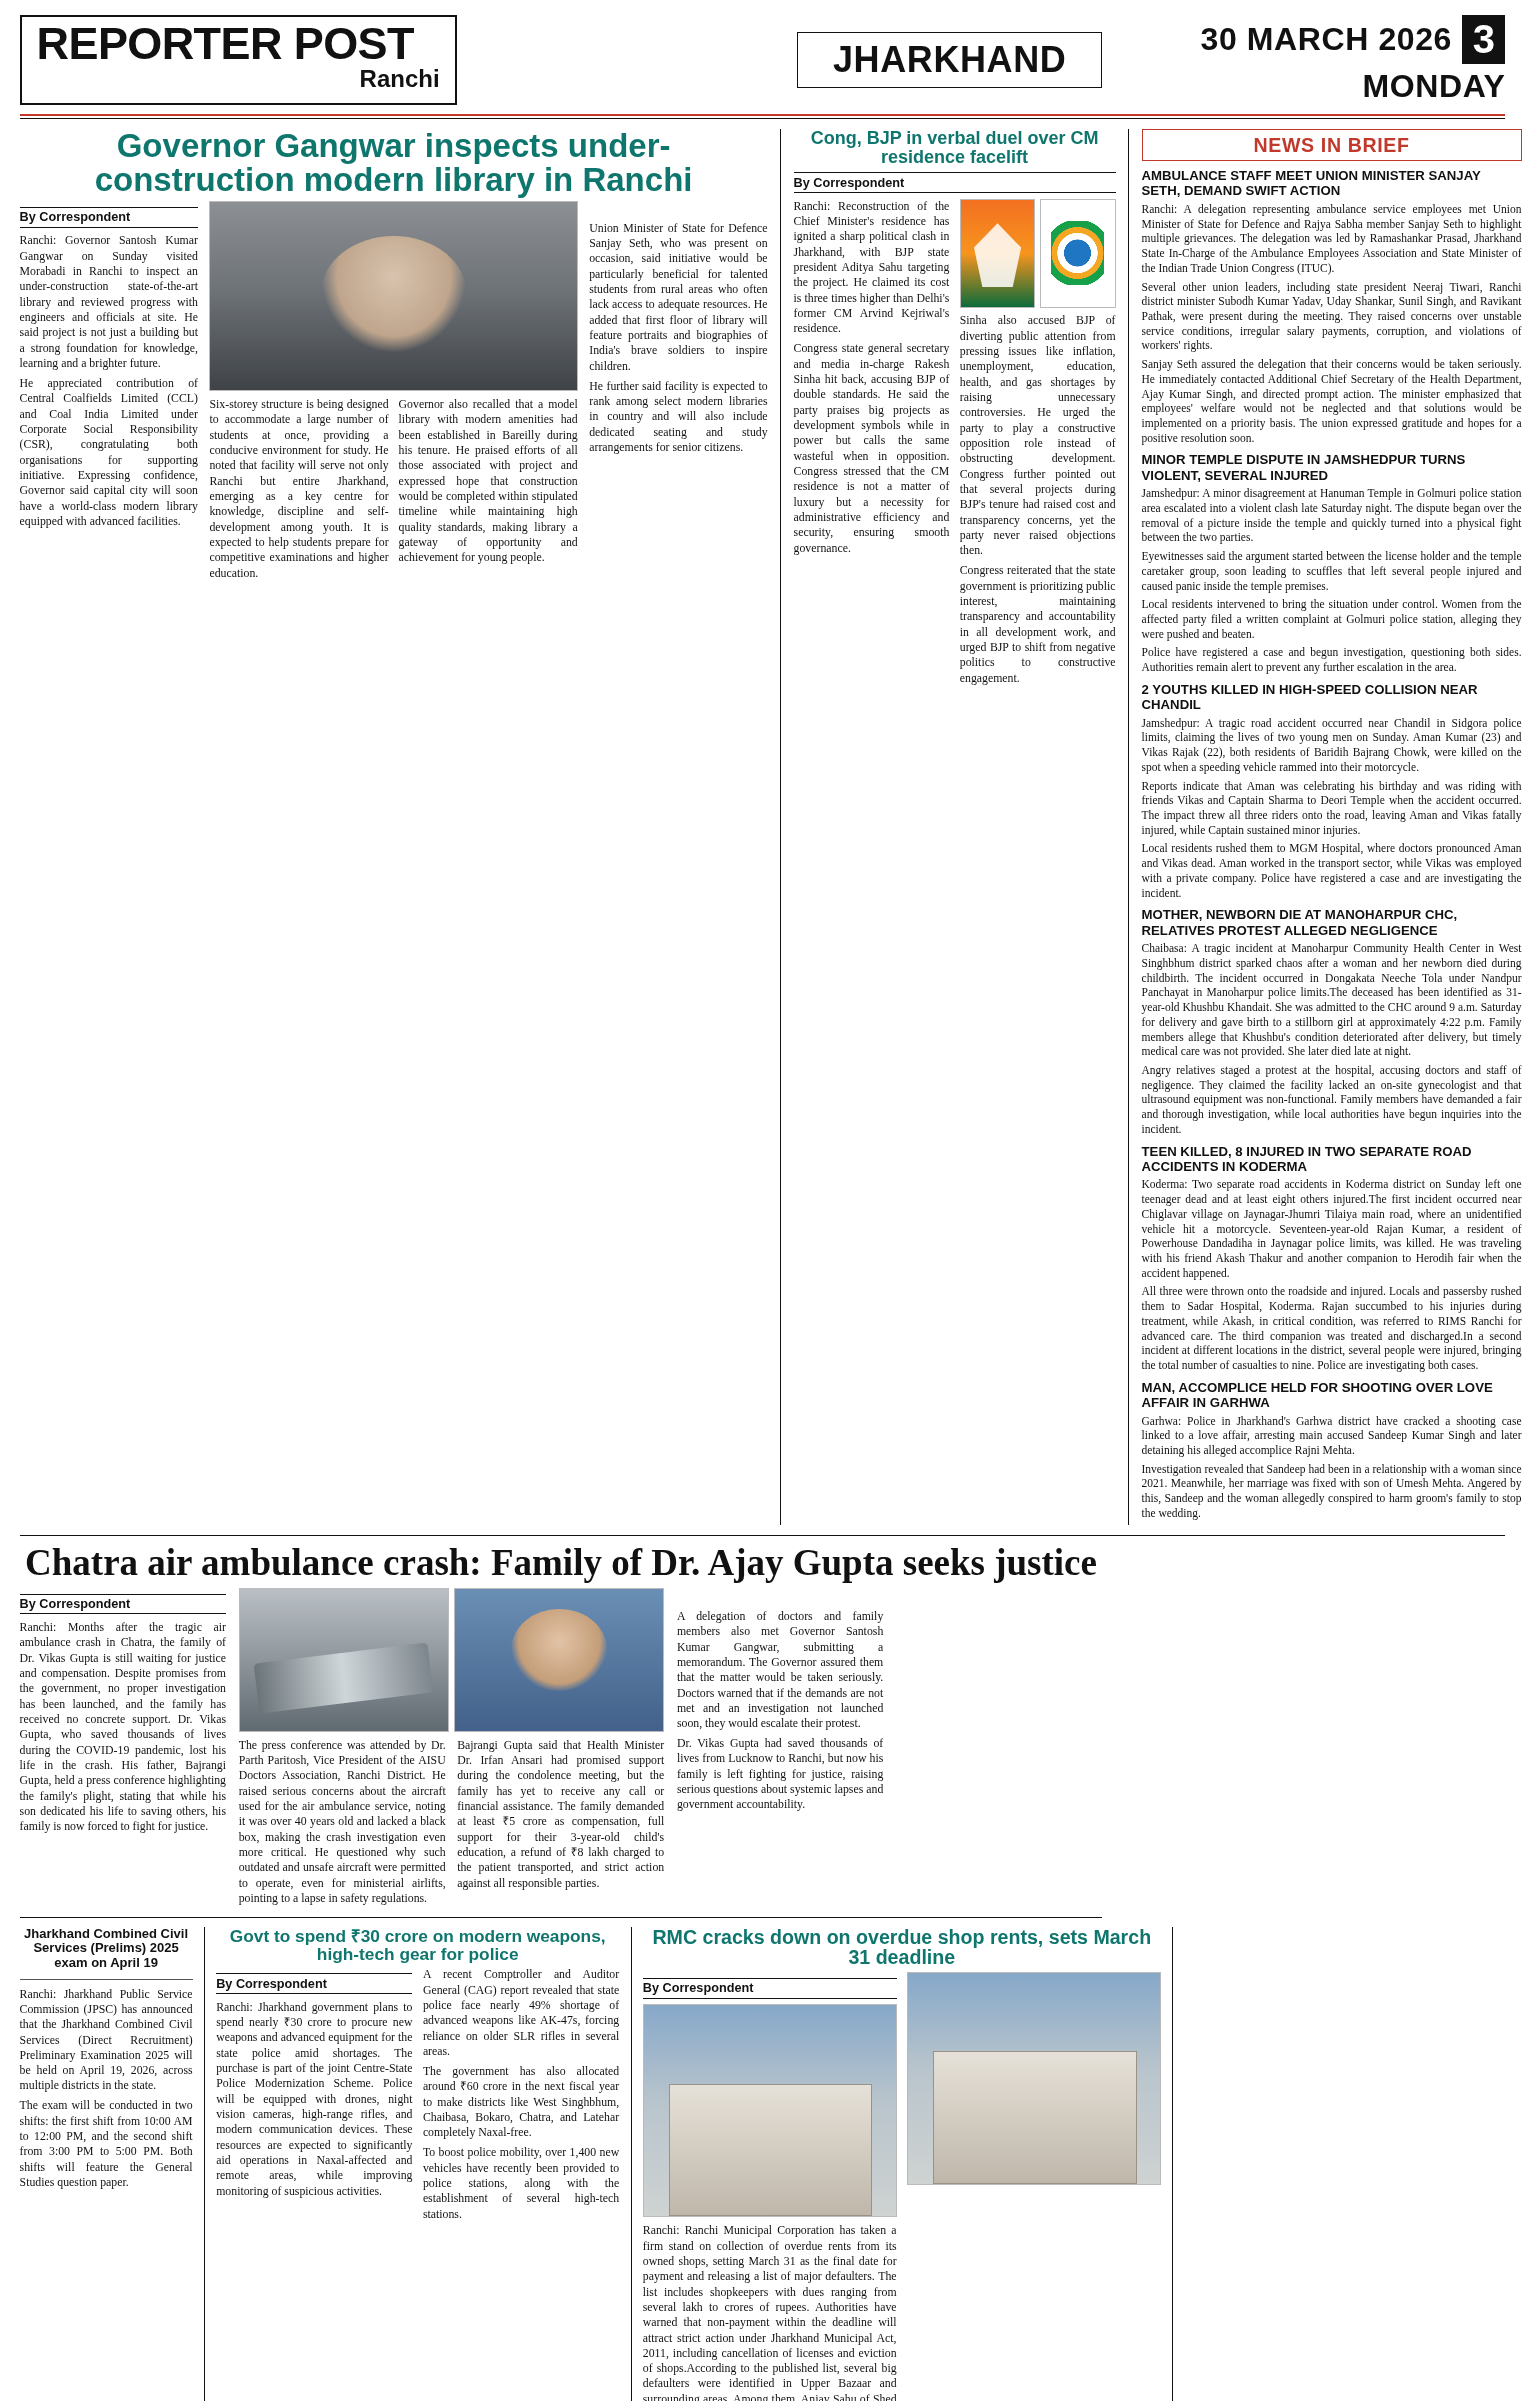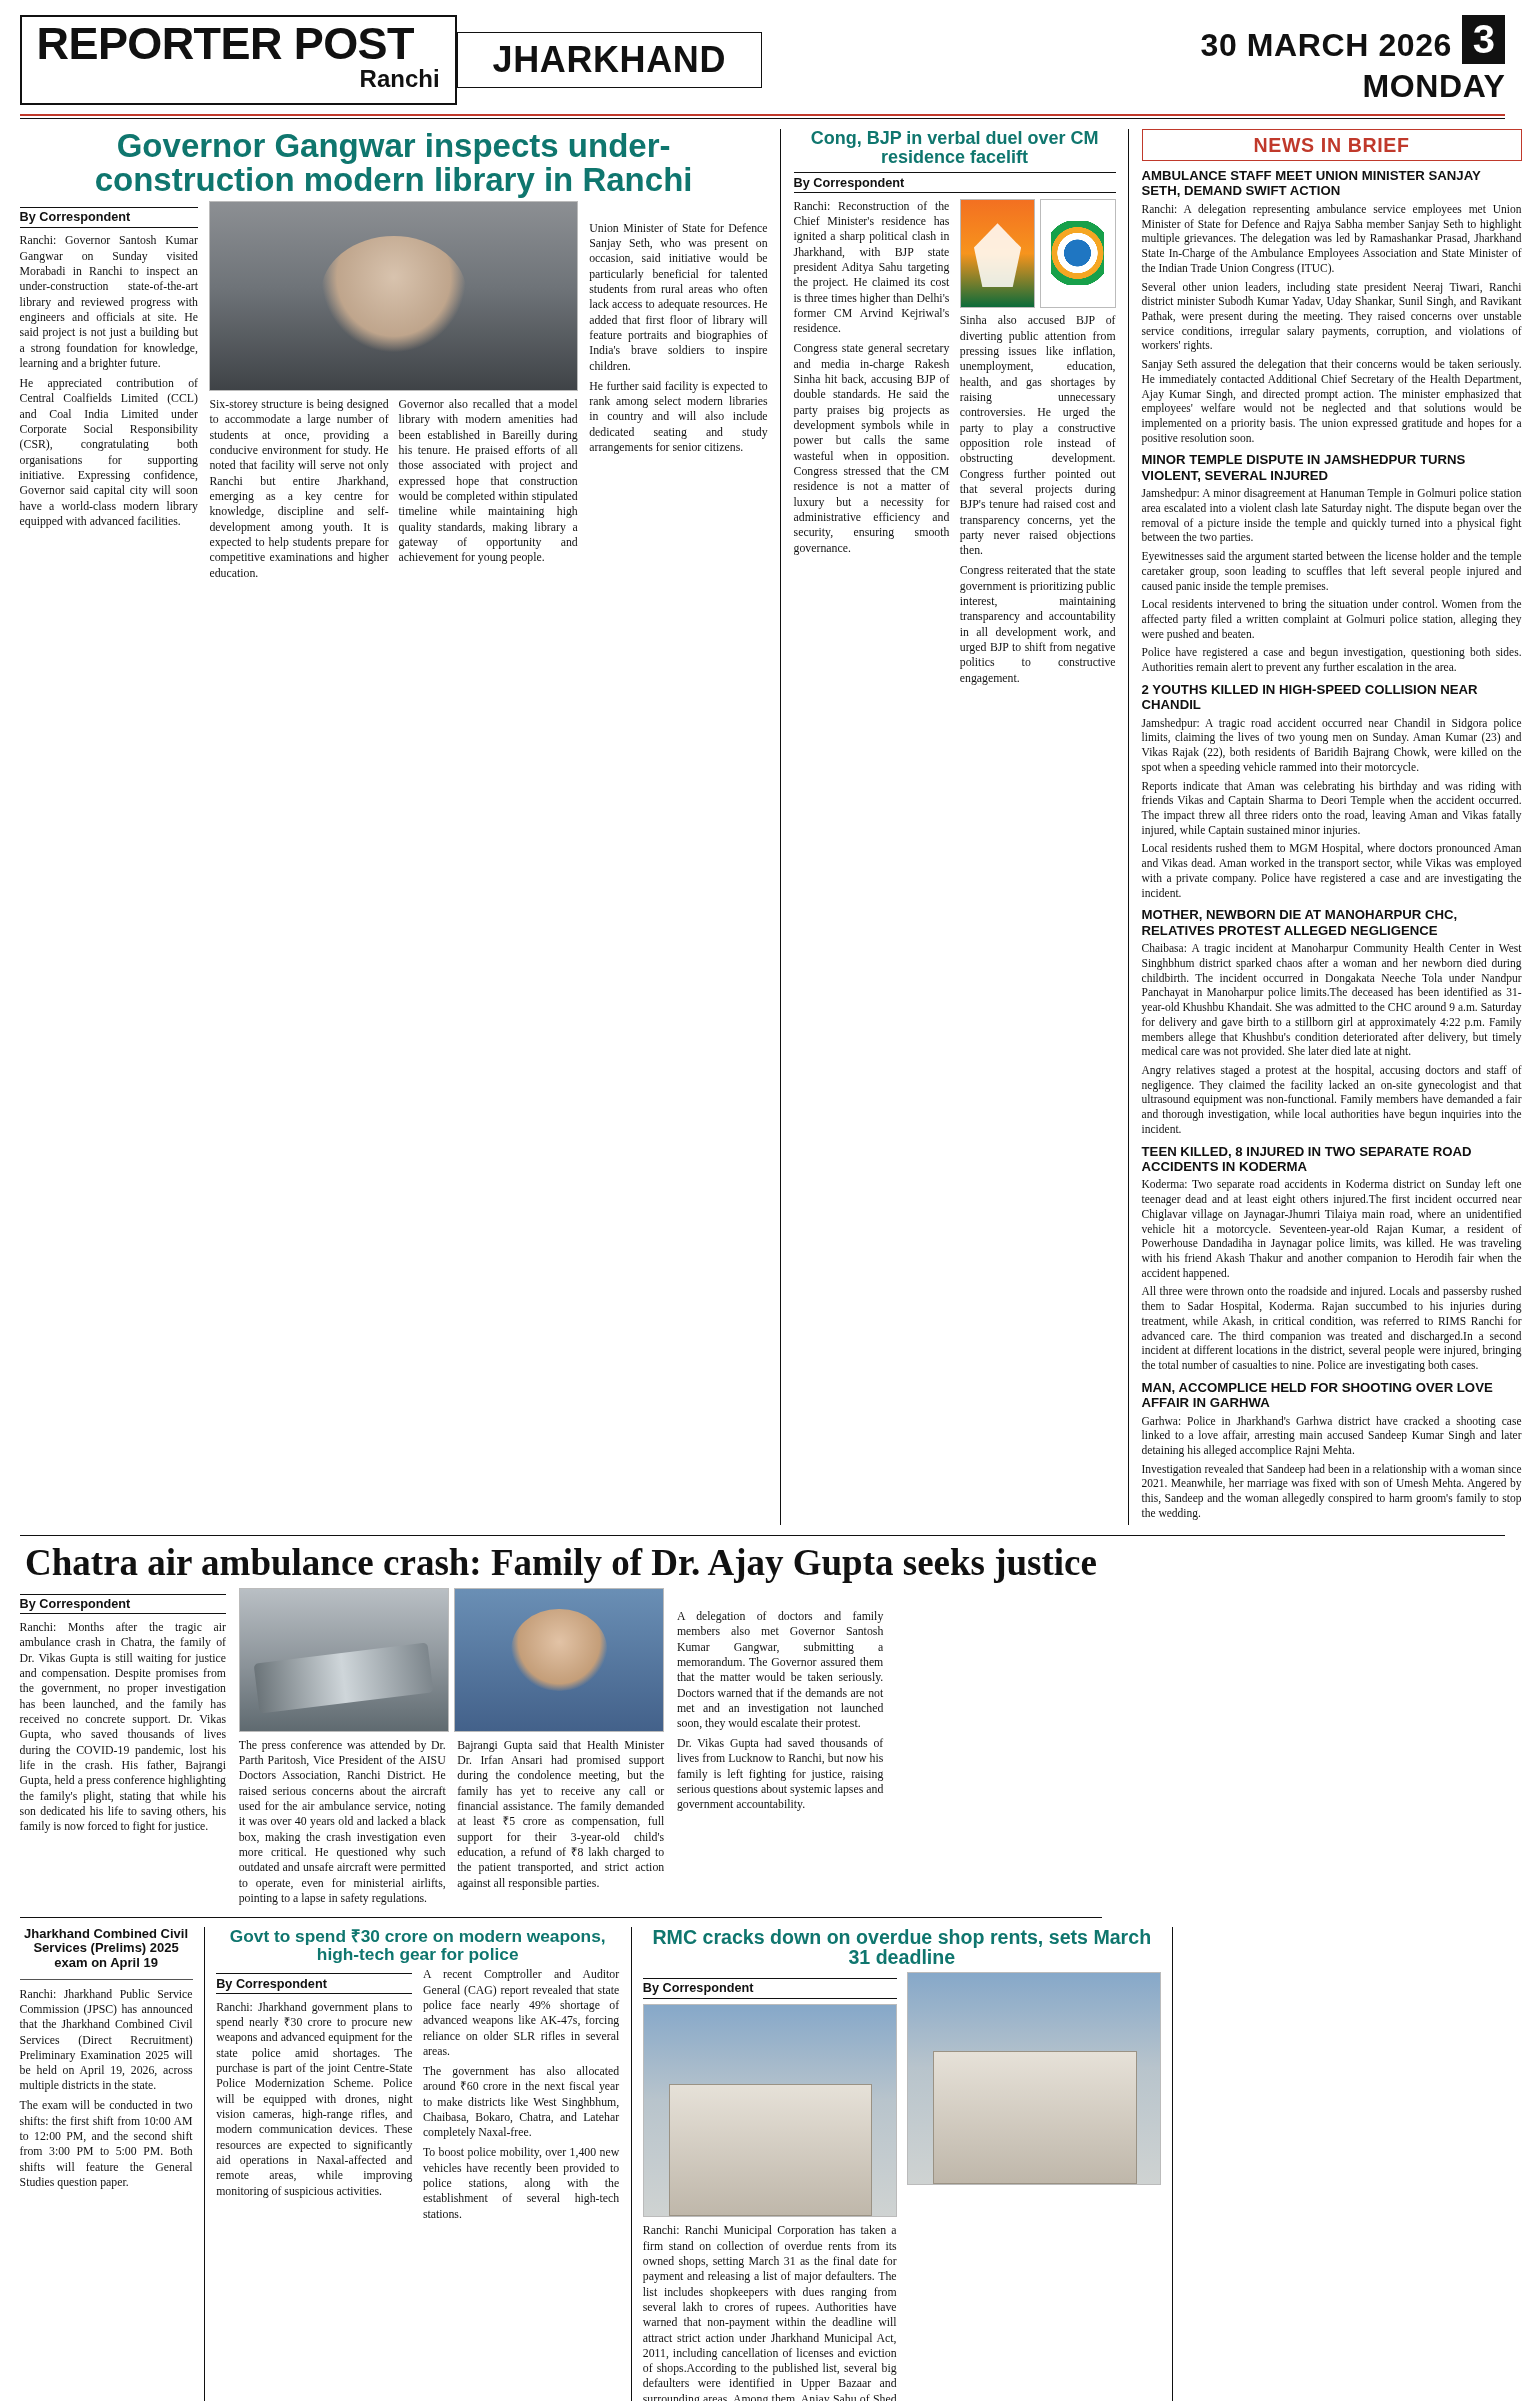--- a/index.html
+++ b/index.html
@@ -17,27 +17,27 @@
   .masthead { display:flex; align-items:stretch; justify-content:space-between; }
   .mh-left { border:2.3px solid #111; padding:5.8px 15px 7px 15px; min-width:437px; }
   .mh-title {
     font-family:"Liberation Sans", sans-serif;
     font-weight:bold; font-size:45px; letter-spacing:-0.6px; line-height:0.95;
   }
   .mh-sub {
     font-family:"Liberation Sans", sans-serif;
     font-weight:bold; font-size:24px; text-align:right; line-height:1; margin-top:1.2px;
   }
-  .mh-center { display:flex; align-items:center; justify-content:flex-start; flex:1; }
+  .mh-center { display:flex; align-items:center; justify-content:flex-end; flex:1;margin-left:12px; }
   .mh-state {
     font-family:"Liberation Sans", sans-serif; font-weight:bold; font-size:36px;
     border:1.7px solid #111; padding:5.8px 35px; letter-spacing:0.6px;
   }
   .mh-right { display:flex; flex-direction:column; align-items:flex-end; justify-content:center; min-width:403px;}
-  .mh-daterow { display:flex; align-items:flex-end; gap:10.4px; }
+  .mh-daterow { display:flex; align-items:center; gap:10.4px; }
   .mh-date { font-family:"Liberation Sans", sans-serif; font-weight:bold; font-size:32px; letter-spacing:0.6px;}
   .mh-pageno {
     background:#111; color:#fff; font-family:"Liberation Sans", sans-serif;
     font-weight:bold; font-size:40px; line-height:1; padding:3.5px 10.4px 5.8px 10.4px;
   }
   .mh-day { font-family:"Liberation Sans", sans-serif; font-weight:bold; font-size:32px; margin-top:3.5px; letter-spacing:0.6px;}
 
   .rule-thick { border-top:2.9px solid #c0392b; margin:9.2px 0 0 0; }
   .rule-thin { border-top:1.2px solid #111; margin:1.7px 0 10.4px 0; }
 

